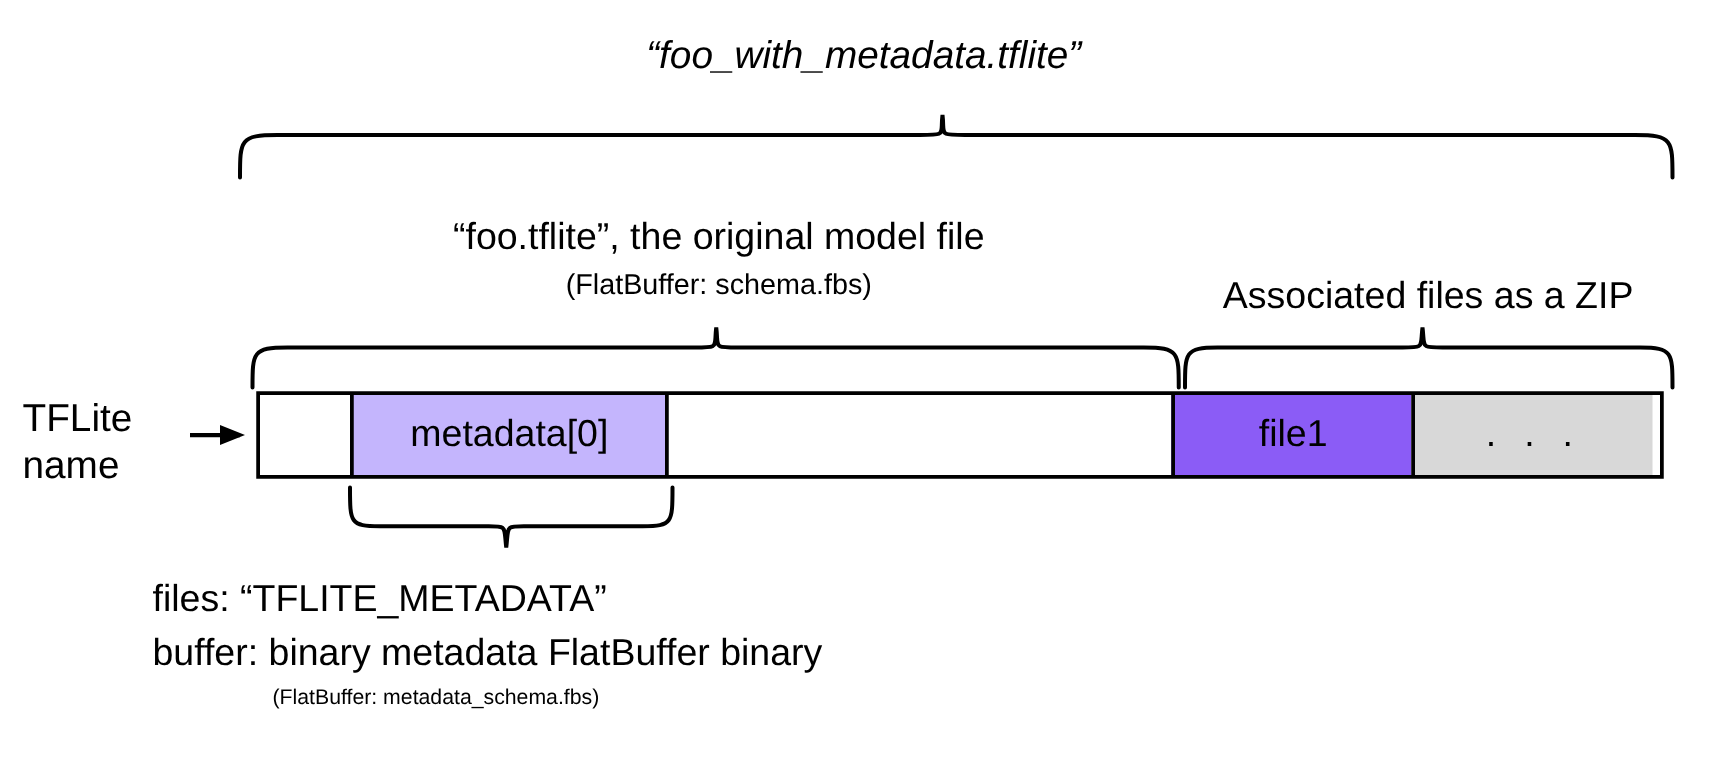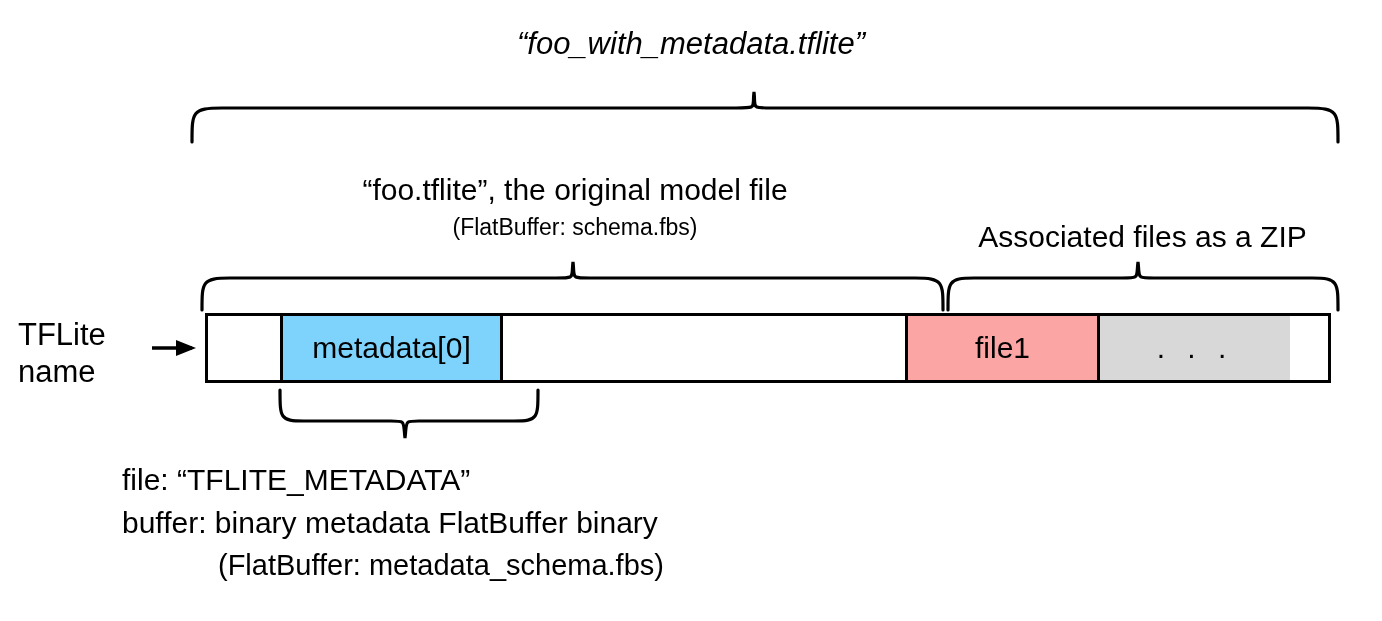--- a/index.html
+++ b/index.html
@@ -82,40 +82,40 @@
     display: flex;
     align-items: center;
     justify-content: center;
     font-size: 30px;
     background: #ffffff;
   }
   .cell-sep {
     border-left: 3px solid #000000;
   }
   #cell-pad-left  { width: 72px; }
-  #cell-metadata  { width: 220px; background: #7dd3fc; }
+  #cell-metadata  { width: 252px; background: #c4b5fd; }
   #cell-pad-mid   { width: 405px; }
-  #cell-file1     { width: 192px; background: #fca5a5; }
+  #cell-file1     { width: 192px; background: #8b5cf6; }
   #cell-ellipsis  { width: 193px; background: #d8d8d8; letter-spacing: 7px; }
 
   
   #meta-name-line {
     left: 122px;
     top: 462px;
     font-size: 30px;
   }
   #meta-buffer-line {
     left: 122px;
     top: 505px;
     font-size: 30px;
   }
   #meta-buffer-sub {
     left: 218px;
     top: 548px;
-    font-size: 29px;
+    font-size: 17px;
   }
 
   svg.deco {
     position: absolute;
     left: 0;
     top: 0;
     overflow: visible;
     pointer-events: none;
   }
 </style>
@@ -179,17 +179,17 @@
 name</div>
 
   <div id="bar">
     <div class="cell" id="cell-pad-left"></div>
     <div class="cell cell-sep" id="cell-metadata">metadata[0]</div>
     <div class="cell cell-sep" id="cell-pad-mid"></div>
     <div class="cell cell-sep" id="cell-file1">file1</div>
     <div class="cell cell-sep" id="cell-ellipsis">. . .</div>
   </div>
 
-  <div class="txt" id="meta-name-line">file: “TFLITE_METADATA”</div>
+  <div class="txt" id="meta-name-line">files: “TFLITE_METADATA”</div>
   <div class="txt" id="meta-buffer-line">buffer: binary metadata FlatBuffer binary</div>
   <div class="txt" id="meta-buffer-sub">(FlatBuffer: metadata_schema.fbs)</div>
 
 </div>
 
 </body></html>

